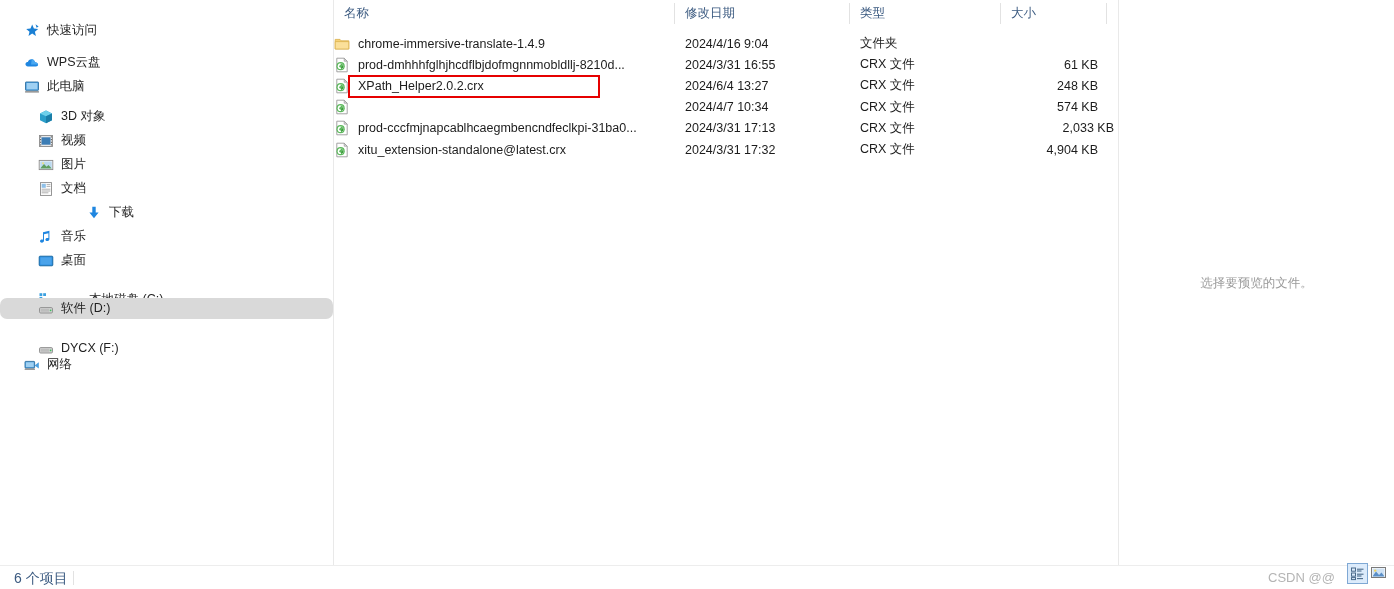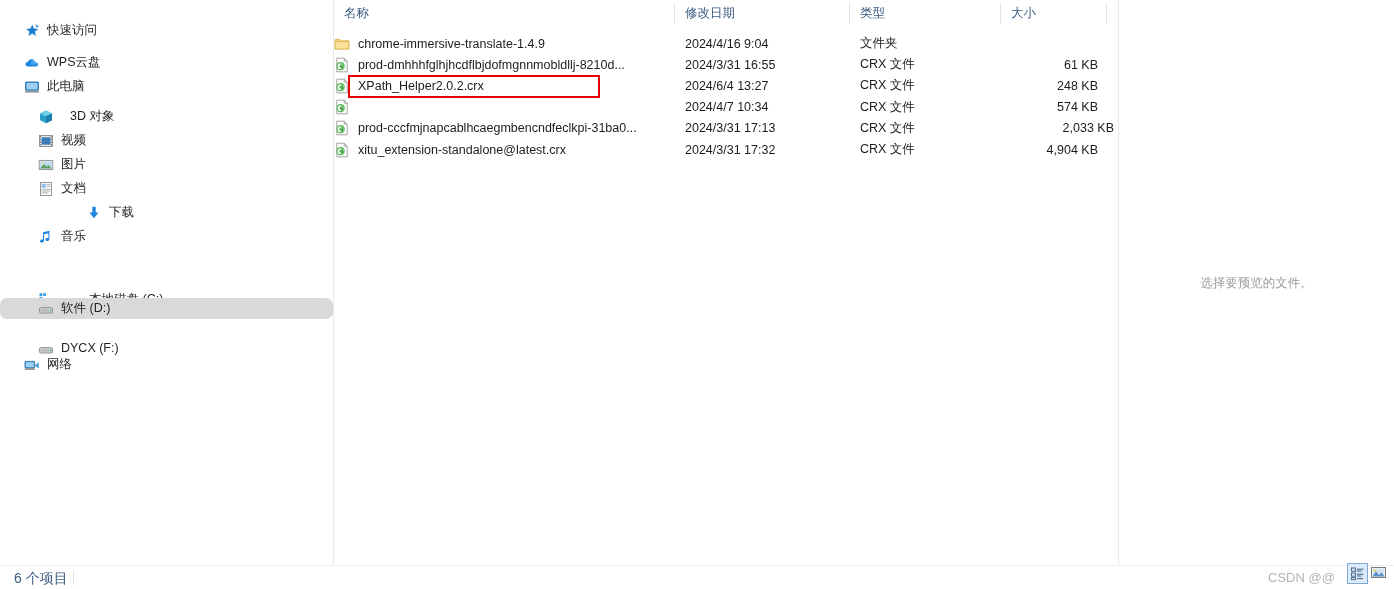--- a/index.html
+++ b/index.html
@@ -138,21 +138,21 @@
         <span class="nav-label">WPS云盘</span>
       </div>
       <div class="nav-item" style="top: 76px;">
         <span class="nav-ico" style="margin-left: 24px;"><svg width="16" height="16" viewBox="0 0 16 16">
             <rect x="1.5" y="3" width="13" height="8.3" rx="0.5" fill="#4a9fe0" stroke="#2f6f9f" stroke-width="0.9"></rect>
             <rect x="2.6" y="4" width="10.8" height="6.3" fill="#9fd0f2"></rect>
             <rect x="1" y="12.2" width="14" height="1.4" rx="0.5" fill="#7a7a7a"></rect>
           </svg></span>
         <span class="nav-label">此电脑</span>
       </div>
-      <div class="nav-item" style="top: 106px; gap: 9px;">
+      <div class="nav-item" style="top: 106px;">
         <span class="nav-ico" style="margin-left: 38px;"><svg width="16" height="16" viewBox="0 0 16 16">
             <path d="M8 1.6 L14 4.4 L14 11.2 L8 14.2 L2 11.2 L2 4.4 Z" fill="#2b9ec9"></path>
             <path d="M8 1.6 L14 4.4 L8 7.3 L2 4.4 Z" fill="#6fd0ea"></path>
             <path d="M8 7.3 L14 4.4 L14 11.2 L8 14.2 Z" fill="#1b7ea8"></path>
           </svg></span>
         <span class="nav-label">3D 对象</span>
       </div>
       <div class="nav-item" style="top: 130px;">
         <span class="nav-ico" style="margin-left: 38px;"><svg width="16" height="16" viewBox="0 0 16 16">
             <rect x="1.5" y="2.5" width="13" height="11" fill="#e8e8e8" stroke="#8a8a8a" stroke-width="0.9"></rect>
@@ -198,20 +198,27 @@
             <path d="M6.3 1.8 L9.7 1.8 L9.7 7.6 L12.6 7.6 L8 13.2 L3.4 7.6 L6.3 7.6 Z" fill="#1f86e0"></path>
           </svg></span>
         <span class="nav-label">下载</span>
       </div>
       <div class="nav-item" style="top: 226px;">
         <span class="nav-ico" style="margin-left: 38px;"><svg width="16" height="16" viewBox="0 0 16 16">
             <path d="M11.4 1.8 L11.4 10.2 C11.4 11.3 10.4 12.1 9.3 12.1 C8.2 12.1 7.4 11.4 7.4 10.5 C7.4 9.6 8.3 8.9 9.4 8.9 C9.8 8.9 10.2 9.0 10.4 9.1 L10.4 4.2 L6.0 5.2 L6.0 11.8 C6.0 12.9 5.0 13.7 3.9 13.7 C2.8 13.7 2.0 13.0 2.0 12.1 C2.0 11.2 2.9 10.5 4.0 10.5 C4.4 10.5 4.8 10.6 5.0 10.7 L5.0 3.3 Z" fill="#1f86e0"></path>
           </svg></span>
         <span class="nav-label">音乐</span>
       </div>
+      <div class="nav-item" style="top: 250px;">
+        <span class="nav-ico" style="margin-left: 38px;"><svg width="16" height="16" viewBox="0 0 16 16">
+            <rect x="1.2" y="3.2" width="13.6" height="9.6" rx="0.8" fill="#1f86e0" stroke="#15679e" stroke-width="0.9"></rect>
+            <rect x="2.3" y="4.3" width="11.4" height="7.4" fill="#4aa3ea"></rect>
+          </svg></span>
+        <span class="nav-label">桌面</span>
+      </div>
       <div class="nav-item" style="top: 289px; gap: 28px;">
         <span class="nav-ico" style="margin-left: 38px;"><svg width="16" height="16" viewBox="0 0 16 16">
             <g fill="#3ba0e0">
               <rect x="1.5" y="1.2" width="2.8" height="2.8"></rect>
               <rect x="5.2" y="1.2" width="2.8" height="2.8"></rect>
               <rect x="1.5" y="4.9" width="2.8" height="2.8"></rect>
             </g>
             <rect x="2" y="8.6" width="12" height="5" rx="1.2" fill="#d3d3d3" stroke="#8a8a8a" stroke-width="0.9"></rect>
             <rect x="3" y="9.8" width="8" height="2.6" fill="#bdbdbd"></rect>
             <rect x="11.6" y="10.4" width="1.5" height="1.5" fill="#3fbf5f"></rect>

